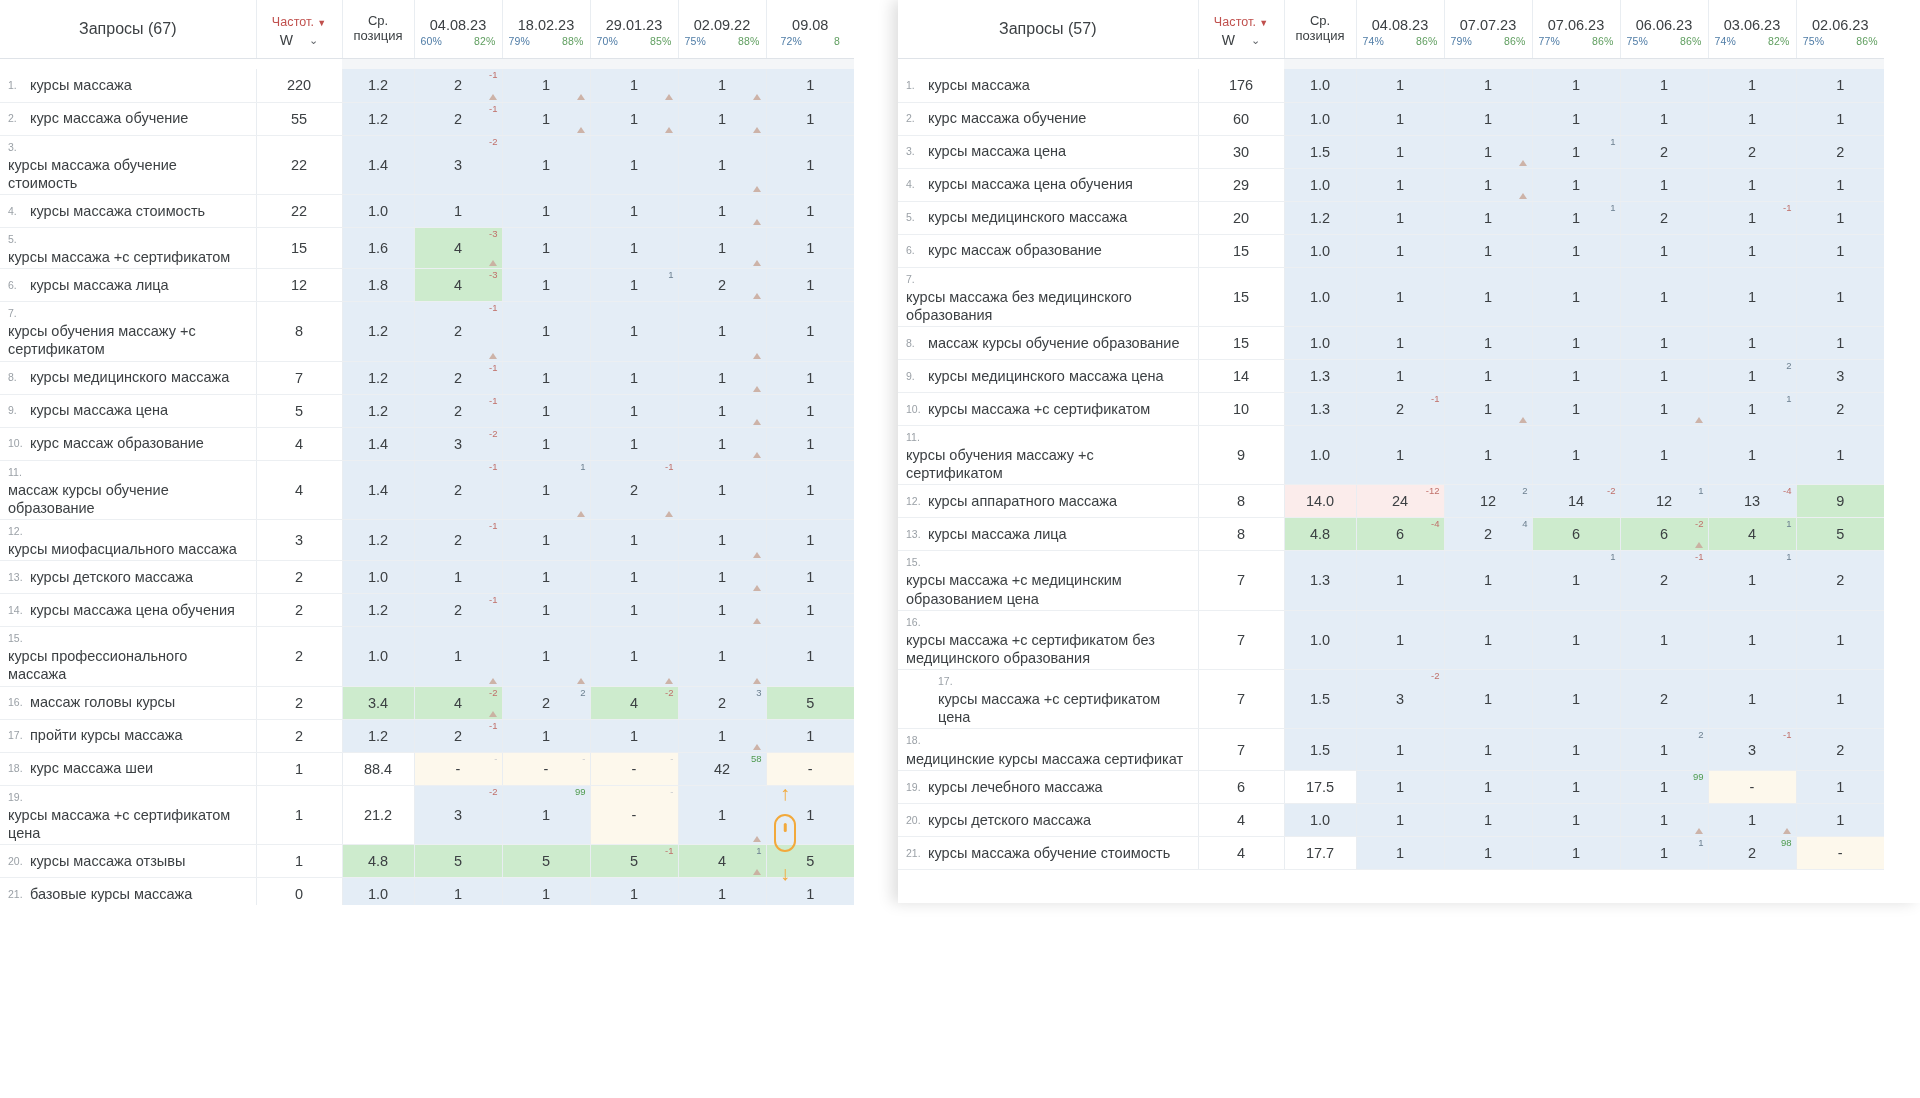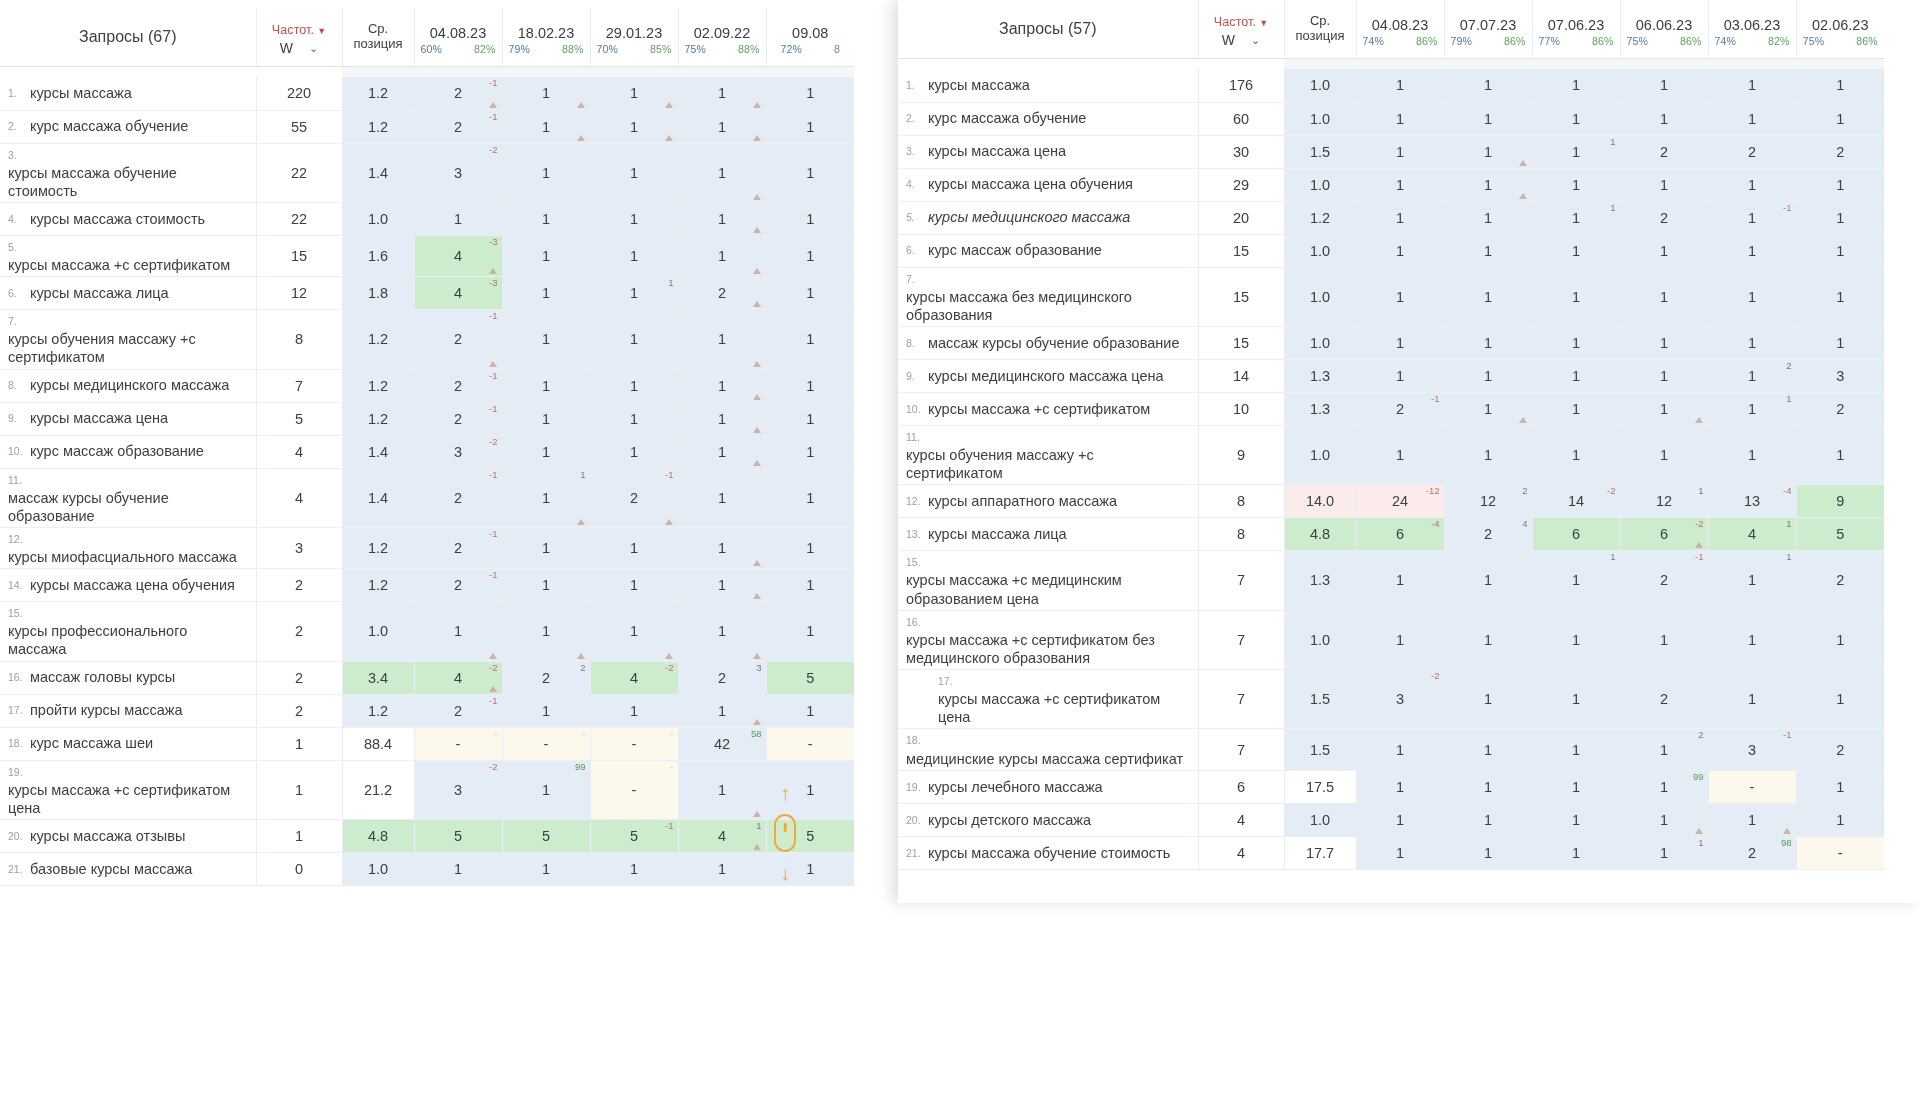--- a/index.html
+++ b/index.html
@@ -11,21 +11,21 @@
     overflow: hidden;
   }
   .stage { position: relative; width: 1920px; height: 1098px; background:#fff; }
 
   
   .panel {
     position: absolute;
     background: #ffffff;
     overflow: hidden;
   }
-  #panel-left  { left: 0px;   top: 0px; width: 960px; height: 905px; margin-top: 8px; }
+  #panel-left  { left: 0px;   top: 0px; width: 960px; height: 905px; }
   #panel-right { left: 898px; top: 0px; width: 1022px; height: 903px;
                  box-shadow: -6px 0 14px rgba(0,0,0,0.13); }
 
   table.grid { border-collapse: collapse; table-layout: fixed; }
 
   
   thead th {
     background: #ffffff;
     border-bottom: 1px solid #dfe3e8;
     border-left: 1px solid #e9edf1;
@@ -323,20 +323,30 @@
             <td class="q" style="width: 256px;"><span class="num">12.</span><span class="qt">курсы миофасциального массажа</span></td>
             <td class="freq">3</td>
             <td class="pos">1.2</td>
             <td class="val"><span>2</span><span class="delta d-neg">-1</span></td>
             <td class="val"><span>1</span></td>
             <td class="val"><span>1</span></td>
             <td class="val"><span>1</span><span class="tri"></span></td>
             <td class="val"><span>1</span></td>
           </tr>
           <tr>
+            <td class="q" style="width: 256px;"><span class="num">13.</span><span class="qt">курсы детского массажа</span></td>
+            <td class="freq">2</td>
+            <td class="pos">1.0</td>
+            <td class="val"><span>1</span></td>
+            <td class="val"><span>1</span></td>
+            <td class="val"><span>1</span></td>
+            <td class="val"><span>1</span><span class="tri"></span></td>
+            <td class="val"><span>1</span></td>
+          </tr>
+          <tr>
             <td class="q" style="width: 256px;"><span class="num">14.</span><span class="qt">курсы массажа цена обучения</span></td>
             <td class="freq">2</td>
             <td class="pos">1.2</td>
             <td class="val"><span>2</span><span class="delta d-neg">-1</span></td>
             <td class="val"><span>1</span></td>
             <td class="val"><span>1</span></td>
             <td class="val"><span>1</span><span class="tri"></span></td>
             <td class="val"><span>1</span></td>
           </tr>
           <tr>
@@ -521,21 +531,21 @@
             <td class="freq">29</td>
             <td class="pos">1.0</td>
             <td class="val"><span>1</span></td>
             <td class="val"><span>1</span><span class="tri"></span></td>
             <td class="val"><span>1</span></td>
             <td class="val"><span>1</span></td>
             <td class="val"><span>1</span></td>
             <td class="val"><span>1</span></td>
           </tr>
           <tr>
-            <td class="q" style="width: 300px; font-style: italic;"><span class="num">5.</span><span class="qt">курсы медицинского массажа</span></td>
+            <td class="q" style="width: 300px;"><span class="num">5.</span><span class="qt">курсы медицинского массажа</span></td>
             <td class="freq">20</td>
             <td class="pos">1.2</td>
             <td class="val"><span>1</span></td>
             <td class="val"><span>1</span></td>
             <td class="val"><span>1</span><span class="delta d-pos">1</span></td>
             <td class="val"><span>2</span></td>
             <td class="val"><span>1</span><span class="delta d-neg">-1</span></td>
             <td class="val"><span>1</span></td>
           </tr>
           <tr>

